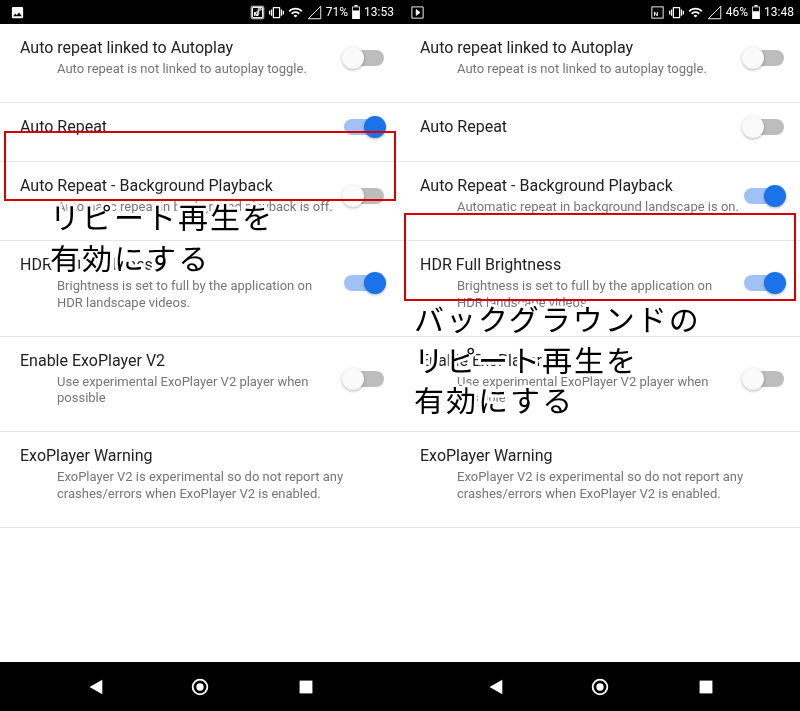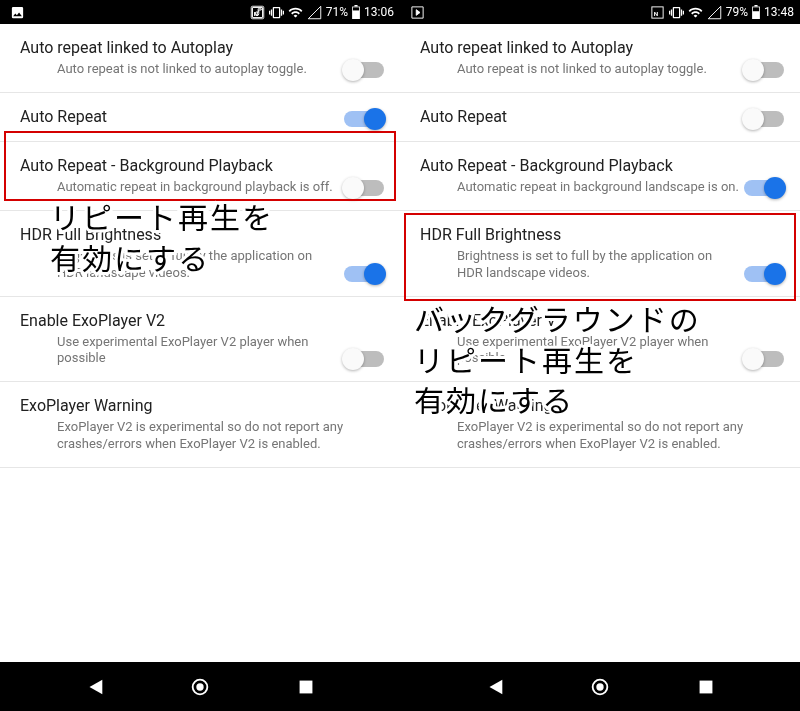--- a/index.html
+++ b/index.html
@@ -20,24 +20,24 @@
   display: flex;
   align-items: center;
   justify-content: flex-end;
   padding: 0 6px;
   font-size: 12px;
   gap: 4px;
 }
 .statusbar .left { margin-right: auto; display: flex; gap: 4px; padding-left: 4px; }
 .statusbar svg { fill: #fff; }
 .row {
-  padding: 14px 16px 14px 20px;
+  padding: 14px 16px 24px 20px;
   border-bottom: 1px solid #e6e6e6;
   display: flex;
-  align-items: flex-end;
+  align-items: center;
   gap: 4px;
   background: #fff;
   position: relative;
 }
 .row.nohover { cursor: default; }
 .row .txt { flex: 1; }
 .row .ttl { font-size: 16px; color: #212121; font-weight: 400; line-height: 1.3; }
 .row .sub { font-size: 13px; color: #757575; margin-top: 2px; line-height: 1.3; margin-left: 37px; }
 .toggle {
   width: 40px; height: 16px; border-radius: 10px; position: relative; flex-shrink: 0;
@@ -101,21 +101,21 @@
         </svg>
       <svg width="15" height="15" viewBox="0 0 24 24">
           <path d="M2 22h20V2L2 22z" fill="none" stroke="#fff" stroke-width="1.5"></path>
         </svg>
       <span>71%</span>
       <svg width="8" height="14" viewBox="0 0 10 18">
           <rect x="0" y="2" width="10" height="16" fill="#fff"></rect>
           <rect x="3" y="0" width="4" height="2" fill="#fff"></rect>
           <rect x="1" y="3" width="8" height="4" fill="#000"></rect>
         </svg>
-      <span>13:06</span>
+      <span>13:53</span>
     </div>
 
     <div class="row">
       <div class="txt">
         <div class="ttl">Auto repeat linked to Autoplay</div>
         <div class="sub">Auto repeat is not linked to autoplay toggle.</div>
       </div>
       <div class="toggle off"></div>
     </div>
 
@@ -174,21 +174,21 @@
         </svg>
       <svg width="15" height="15" viewBox="0 0 24 24">
           <path d="M0 15h2V9H0v6zm3 2h2V7H3v10zm19-8v6h2V9h-2zm-3 8h2V7h-2v10zM16.5 3h-9A1.5 1.5 0 0 0 6 4.5v15A1.5 1.5 0 0 0 7.5 21h9a1.5 1.5 0 0 0 1.5-1.5v-15A1.5 1.5 0 0 0 16.5 3zM16 19H8V5h8v14z"></path>
         </svg>
       <svg width="15" height="15" viewBox="0 0 24 24">
           <path d="M1 9l2 2c4.97-4.97 13.03-4.97 18 0l2-2C16.93 2.93 7.08 2.93 1 9zm8 8l3 3 3-3a4.24 4.24 0 0 0-6 0zm-4-4l2 2a7.07 7.07 0 0 1 10 0l2-2C15.14 9.14 8.87 9.14 5 13z"></path>
         </svg>
       <svg width="15" height="15" viewBox="0 0 24 24">
           <path d="M2 22h20V2L2 22z" fill="none" stroke="#fff" stroke-width="1.5"></path>
         </svg>
-      <span>79%</span>
+      <span>46%</span>
       <svg width="8" height="14" viewBox="0 0 10 18">
           <rect x="0" y="2" width="10" height="16" fill="#fff"></rect>
           <rect x="3" y="0" width="4" height="2" fill="#fff"></rect>
           <rect x="1" y="3" width="8" height="5" fill="#000"></rect>
         </svg>
       <span>13:48</span>
     </div>
 
     <div class="row">
       <div class="txt">

